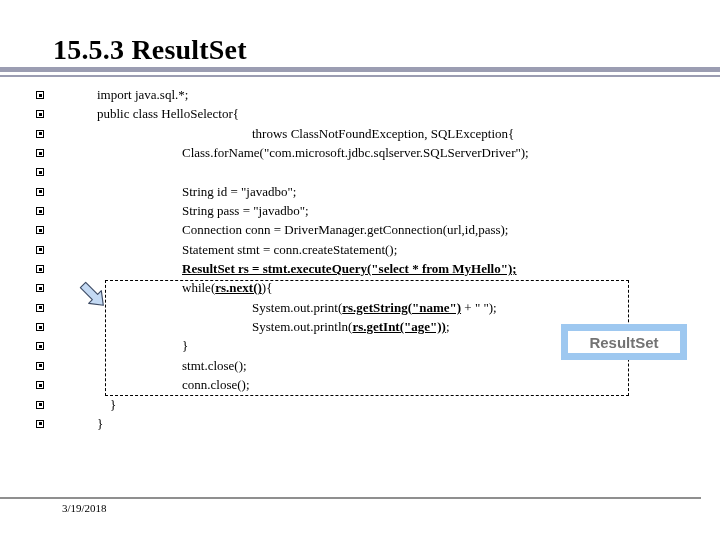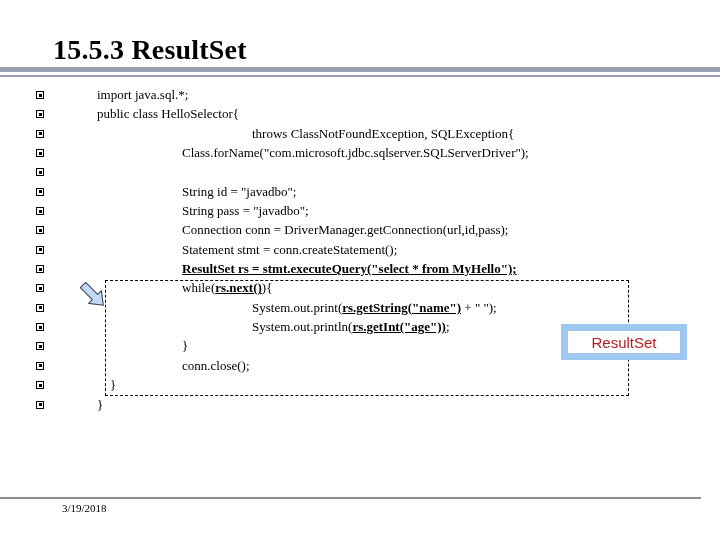--- a/index.html
+++ b/index.html
@@ -80,23 +80,23 @@
     box-sizing: border-box;
     border: 7px solid var(--callout-border, #9ec8f0);
     background: #fff;
     display: flex;
     align-items: center;
     justify-content: center;
     z-index: 4;
   }
   .callout span {
     font-family: "Liberation Sans", sans-serif;
-    font-weight: normal;
+    font-weight: bold;
     font-size: 15px;
-    color: #b91c1c;
+    color: #737373;
     white-space: nowrap;
   }
   .footer-rule {
     position: absolute;
     left: 0; top: 497px;
     width: 701px; height: 2px;
     background: var(--footer-rule, #8f8f8f);
   }
   .footer-date {
     position: absolute;
@@ -123,20 +123,21 @@
       <div class="code-line ind-2"><span class="bullet"></span></div>
       <div class="code-line ind-2"><span class="bullet"></span><span class="seg seg-n">String id = "javadbo";</span></div>
       <div class="code-line ind-2"><span class="bullet"></span><span class="seg seg-n">String pass = "javadbo";</span></div>
       <div class="code-line ind-2"><span class="bullet"></span><span class="seg seg-n">Connection conn = DriverManager.getConnection(url,id,pass);</span></div>
       <div class="code-line ind-2"><span class="bullet"></span><span class="seg seg-n">Statement stmt = conn.createStatement();</span></div>
       <div class="code-line ind-2"><span class="bullet"></span><span class="seg seg-bu">ResultSet rs = stmt.executeQuery("select * from MyHello");</span></div>
       <div class="code-line ind-2"><span class="bullet"></span><span class="seg seg-n">while(</span><span class="seg seg-bu">rs.next()</span><span class="seg seg-n">){</span></div>
       <div class="code-line ind-3"><span class="bullet"></span><span class="seg seg-n">System.out.print(</span><span class="seg seg-bu">rs.getString("name")</span><span class="seg seg-n"> + " ");</span></div>
       <div class="code-line ind-3"><span class="bullet"></span><span class="seg seg-n">System.out.println(</span><span class="seg seg-bu">rs.getInt("age"))</span><span class="seg seg-n">;</span></div>
       <div class="code-line ind-2"><span class="bullet"></span><span class="seg seg-n">}</span></div>
+      <div class="code-line ind-2"><span class="bullet"></span><span class="seg seg-n">stmt.close();</span></div>
       <div class="code-line ind-2"><span class="bullet"></span><span class="seg seg-n">conn.close();</span></div>
       <div class="code-line ind-1"><span class="bullet"></span><span class="seg seg-n">}</span></div>
       <div class="code-line ind-0"><span class="bullet"></span><span class="seg seg-n">}</span></div>
     </div>
 
   <div class="dashed-box"></div>
 
   <svg class="arrow" width="32" height="32" viewBox="-17 -17 34 34">
     <path d="M -4,-15 L 4,-15 L 4,3 L 9.5,3 L 0,15.5 L -9.5,3 L -4,3 Z" transform="rotate(-45)" style="fill: var(--arrow-fill, #c4daf4); stroke: var(--arrow-stroke, #3c4a63); stroke-width: 1.2; stroke-linejoin: round;"></path>
   </svg>

